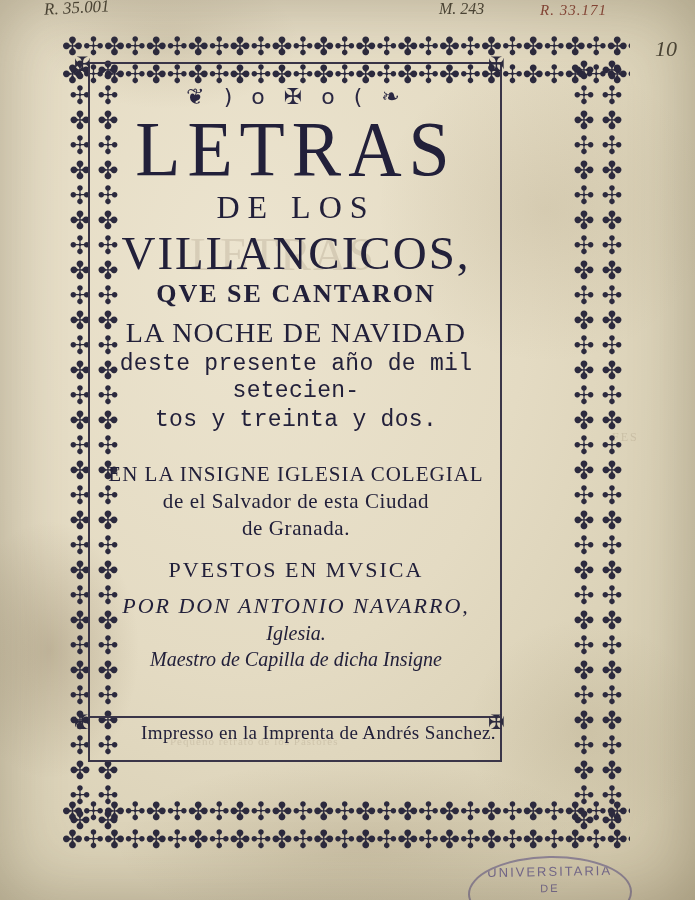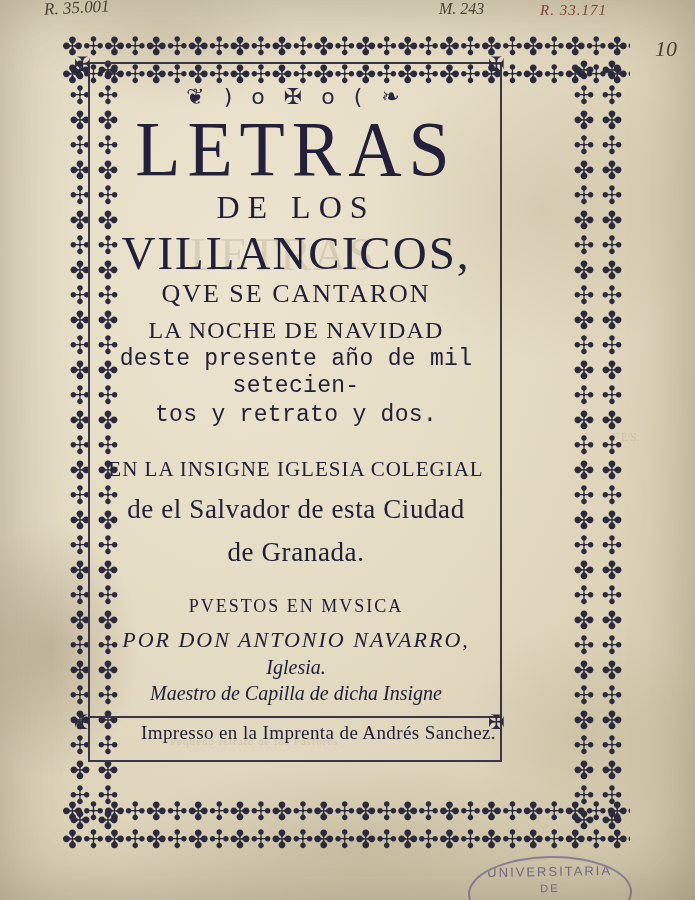--- a/index.html
+++ b/index.html
@@ -156,47 +156,48 @@
   .l-villancicos {
     font-size: 47px;
     line-height: 1.0;
     letter-spacing: 2px;
     margin: 4px 0 0 0;
   }
   .l-quese {
     font-size: 26px;
     letter-spacing: 2px;
     margin: 2px 0 6px 0;
+    font-weight: bold;
   }
   .l-lanoche {
-    font-size: 24px;
+    font-size: 28px;
     letter-spacing: 1.2px;
     margin: 8px 0 2px 0;
   }
   .l-italic {
     font-family: Liberation Mono, monospace;
     font-size: 23px;
     line-height: 1.18;
     letter-spacing: 0.3px;
     margin: 2px 0;
   }
   .l-enlainsigne {
     font-size: 21px;
     letter-spacing: 1px;
     margin: 28px 0 2px 0;
   }
   .l-sub {
-    font-size: 27px;
+    font-size: 21px;
     letter-spacing: 0.6px;
-    margin: 12px 0;
+    margin: 2px 0;
   }
   .l-puestos {
-    font-size: 18px;
-    letter-spacing: 2px;
-    margin: 28px 0 10px 0;
+    font-size: 22px;
+    letter-spacing: 2px;
+    margin: 16px 0 10px 0;
     font-family: Liberation Serif, serif;
   }
   .l-por {
     font-style: italic;
     font-size: 22px;
     letter-spacing: 2px;
     margin: 8px 0 2px 0;
   }
   .l-maestro {
     font-style: italic;
@@ -287,21 +288,21 @@
   <div class="corner" id="cor-br">✠</div>
 
   <div id="titleblock">
     <div class="fleuron">❦ ) o ✠ o ( ❧</div>
     <div class="l-letras">LETRAS</div>
     <div class="l-delos">DE LOS</div>
     <div class="l-villancicos">VILLANCICOS,</div>
     <div class="l-quese">QVE SE CANTARON</div>
     <div class="l-lanoche">LA NOCHE DE NAVIDAD</div>
     <div class="l-italic">deste presente año de mil setecien-</div>
-    <div class="l-italic">tos y retrato y dos.</div>
+    <div class="l-italic">tos y treinta y dos.</div>
     <div class="l-enlainsigne">EN LA INSIGNE IGLESIA COLEGIAL</div>
     <div class="l-sub">de el Salvador de esta Ciudad</div>
     <div class="l-sub">de Granada.</div>
     <div class="l-puestos">PVESTOS EN MVSICA</div>
     <div class="l-por">POR DON ANTONIO NAVARRO,</div>
     <div class="l-maestro">Iglesia.</div>
     <div class="l-maestro">Maestro de Capilla de dicha Insigne</div>
   </div>
 
   <div class="l-impresso">Impresso en la Imprenta de Andrés Sanchez.</div>

